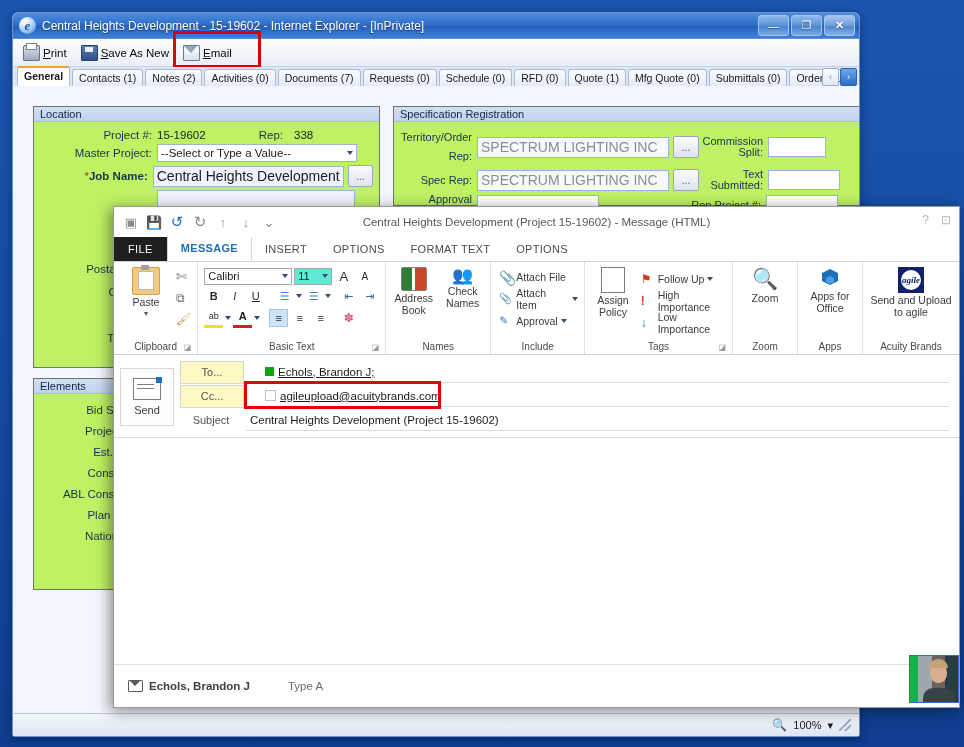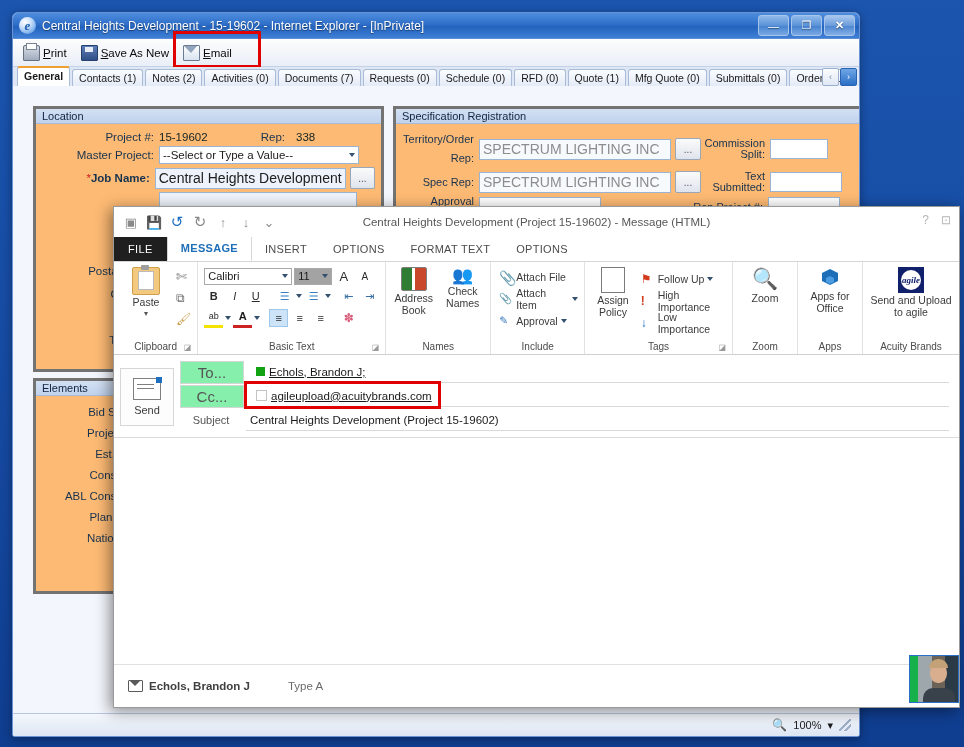--- a/index.html
+++ b/index.html
@@ -107,21 +107,21 @@
   }
   .tabscroll div{
     width:15px;height:16px;border:1px solid #9ab0cf;border-radius:2px;
     background:linear-gradient(180deg,#fbfcfe,#e0e8f5);
     font-size:9px;display:flex;align-items:center;justify-content:center;color:#7c8ca3;
   }
   .tabscroll div.on{background:linear-gradient(180deg,#6fa6e6,#2b6fc6);color:#fff;border-color:#2a63b2;}
   
   #ie-content{position:absolute;left:0;top:73px;right:0;bottom:0;background:#f3f6fc;}
   .panel{
-    position:absolute;border:3px solid #737373;background:#fdba74;
+    position:absolute;border:1px solid #737373;background:#bef264;
   }
   .panel-hdr{
     background:linear-gradient(180deg,#d3e0f3 0%,#c0d2ec 100%);
     font-size:11px;color:#10243f;padding:1px 6px;border-bottom:1px solid #a8bcd8;
   }
   .frm-row{display:flex;align-items:center;margin:3px 0;font-size:11.5px;color:#122;}
   .frm-lbl{text-align:right;padding-right:5px;color:#16324f;}
   .frm-lbl b{font-weight:bold;}
   .req{color:#d02020;}
   .inp{
@@ -181,21 +181,21 @@
   .ic-paste:before{content:"";position:absolute;left:5px;top:3px;width:14px;height:17px;background:#fff;border:1px solid #bbb;}
   .ic-paste:after{content:"";position:absolute;left:8px;top:-3px;width:8px;height:5px;background:#9e9e9e;border-radius:1px;}
   .ic-scissors{font-size:13px;color:#6d6d6d;}
   .ic-copy{font-size:12px;color:#6d6d6d;}
   .ic-fmt{font-size:12px;color:#c99a43;}
   .fontbox{
     border:1px solid #a9a9a9;height:17px;width:88px;background:#fff;font-size:11px;color:#1a1a1a;
     display:flex;align-items:center;justify-content:space-between;padding:0 3px;box-sizing:border-box;
   }
   .sizebox{
-    border:1px solid #a9a9a9;height:17px;width:38px;background:#a3a3a3;font-size:11px;color:#1a1a1a;
+    border:1px solid #a9a9a9;height:17px;width:38px;background:#5eead4;font-size:11px;color:#1a1a1a;
     display:flex;align-items:center;justify-content:space-between;padding:0 3px;box-sizing:border-box;
   }
   .btn-sq{width:19px;height:18px;display:flex;align-items:center;justify-content:center;font-size:11px;color:#2b2b2b;}
   .btn-sq.sel{background:#cde3f7;border:1px solid #9fc7ea;}
   .grp-row{display:flex;align-items:center;gap:2px;}
   .ic-addrbook{width:24px;height:22px;background:linear-gradient(90deg,#2f7d32 0 48%,#c9472b 52% 100%);border:1px solid #7d7d7d;border-radius:2px;position:relative;}
   .ic-addrbook:after{content:"";position:absolute;left:10px;top:0;width:3px;height:100%;background:#fff;}
   .ic-people{font-size:17px;color:#2f7d32;line-height:17px;}
   .ic-clip{font-size:14px;color:#6d6d6d;}
   .ic-flag{color:#d23b1e;font-size:12px;}
@@ -217,22 +217,22 @@
   .sendbtn{
     width:52px;height:56px;border:1px solid #d6d6d6;background:#fdfdfd;
     display:flex;flex-direction:column;align-items:center;justify-content:center;font-size:11px;color:#3b3b3b;
   }
   .ic-send{width:26px;height:20px;border:1px solid #7f7f7f;background:#fff;position:relative;margin-bottom:4px;}
   .ic-send:before{content:"";position:absolute;left:3px;top:5px;width:17px;height:1px;background:#7f7f7f;box-shadow:0 4px 0 #7f7f7f;}
   .ic-send:after{content:"";position:absolute;right:-2px;top:-2px;width:6px;height:6px;background:#1f6fc0;}
   #fields-col{flex:1;padding-right:10px;}
   .fld-row{display:flex;align-items:center;height:22px;margin-bottom:2px;position:relative;}
   .fld-btn{
-    width:62px;height:21px;border:1px solid #d6d6d6;background:#86efac;
-    font-size:15px;color:#555;display:flex;align-items:center;justify-content:center;margin-right:8px;
+    width:62px;height:21px;border:1px solid #d6d6d6;background:#fef9c3;
+    font-size:11px;color:#555;display:flex;align-items:center;justify-content:center;margin-right:17px;
   }
   .fld-lbl{width:62px;height:21px;font-size:11px;color:#555;display:flex;align-items:center;justify-content:center;margin-right:4px;}
   .fld-val{
     flex:1;height:21px;border-bottom:1px solid #d9d9d9;display:flex;align-items:center;gap:4px;
     font-size:11.5px;color:#1a1a1a;padding-left:4px;
   }
   .pres{width:9px;height:9px;display:inline-block;flex:none;}
   .pres.green{background:#12a312;}
   .pres.none{background:#ffffff;border:1px solid #c3c3c3;}
   .recip{text-decoration:underline;color:#1a1a1a;}

